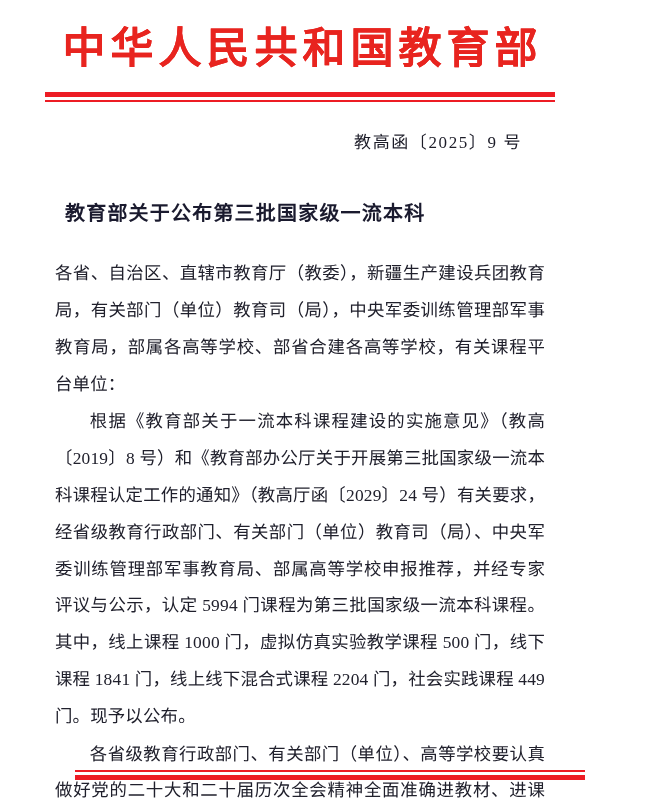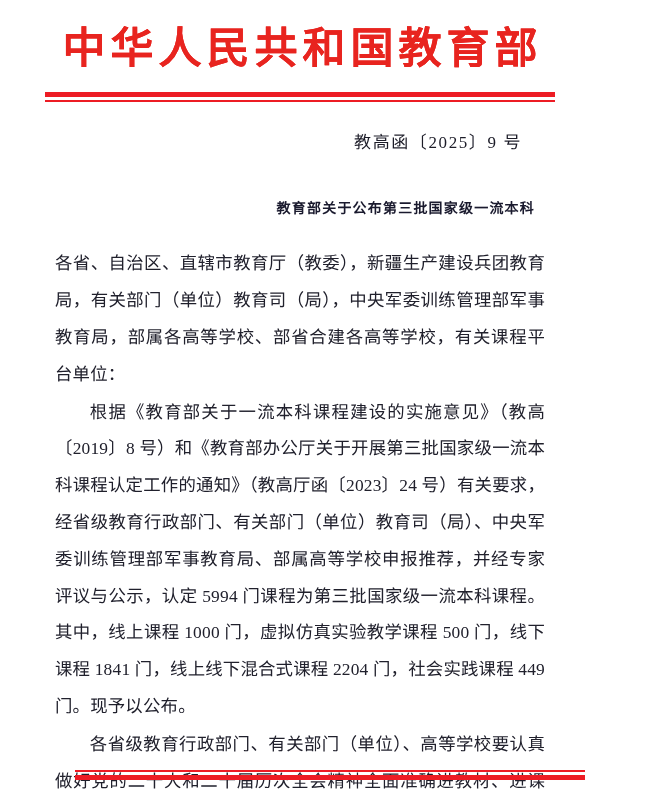--- a/index.html
+++ b/index.html
@@ -69,23 +69,23 @@
     font-size: 17px;
     letter-spacing: 1.6px;
     color: #1c1c28;
     font-family: "Liberation Serif", "DejaVu Serif", serif;
   }
 
   
   .headline {
     margin: 44px auto 0 auto;
     width: 470px;
-    text-align: right;
+    text-align: left;
     font-weight: 700;
-    font-size: 14px;
+    font-size: 20px;
     line-height: 1.62;
     letter-spacing: 1.2px;
     color: #1a1a2e;
     font-family: "DejaVu Serif", "Liberation Serif", serif;
   }
   .headline .hl-line { display: block; }
 
   
   .body-copy {
     margin: 26px auto 0 auto;
@@ -144,21 +144,21 @@
   <div class="doc-number-row">
     <span class="doc-number">教高函〔2025〕9 号</span>
   </div>
 
   <div class="headline">
     <span class="hl-line">教育部关于公布第三批国家级一流本科</span>
   </div>
 
   <div class="body-copy">
     <p>各省、自治区、直辖市教育厅（教委），新疆生产建设兵团教育局，有关部门（单位）教育司（局），中央军委训练管理部军事教育局，部属各高等学校、部省合建各高等学校，有关课程平台单位：</p>
-    <p class="indent">根据《教育部关于一流本科课程建设的实施意见》（教高〔2019〕8 号）和《教育部办公厅关于开展第三批国家级一流本科课程认定工作的通知》（教高厅函〔2023〕24 号）有关要求，经省级教育行政部门、有关部门（单位）教育司（局）、中央军委训练管理部军事教育局、部属高等学校申报推荐，并经专家评议与公示，认定 5994 门课程为第三批国家级一流本科课程。其中，线上课程 1000 门，虚拟仿真实验教学课程 500 门，线下课程 1841 门，线上线下混合式课程 2204 门，社会实践课程 449 门。现予以公布。</p>
+    <p class="indent">根据《教育部关于一流本科课程建设的实施意见》（教高〔2019〕8 号）和《教育部办公厅关于开展第三批国家级一流本科课程认定工作的通知》（教高厅函〔2029〕24 号）有关要求，经省级教育行政部门、有关部门（单位）教育司（局）、中央军委训练管理部军事教育局、部属高等学校申报推荐，并经专家评议与公示，认定 5994 门课程为第三批国家级一流本科课程。其中，线上课程 1000 门，虚拟仿真实验教学课程 500 门，线下课程 1841 门，线上线下混合式课程 2204 门，社会实践课程 449 门。现予以公布。</p>
     <p class="indent">各省级教育行政部门、有关部门（单位）、高等学校要认真做好党的二十大和二十届历次全会精神全面准确进教材、进课堂、进头脑工作，深化课程思政内涵建设，深入挖掘各类课程和教学方式中蕴含的思想政治教育元素，推动思政教育与专业教育</p>
   </div>
 
   <div class="rule-bottom">
     <div class="rule-thin"></div>
     <div class="rule-gap"></div>
     <div class="rule-thick"></div>
   </div>
 
 </div>

